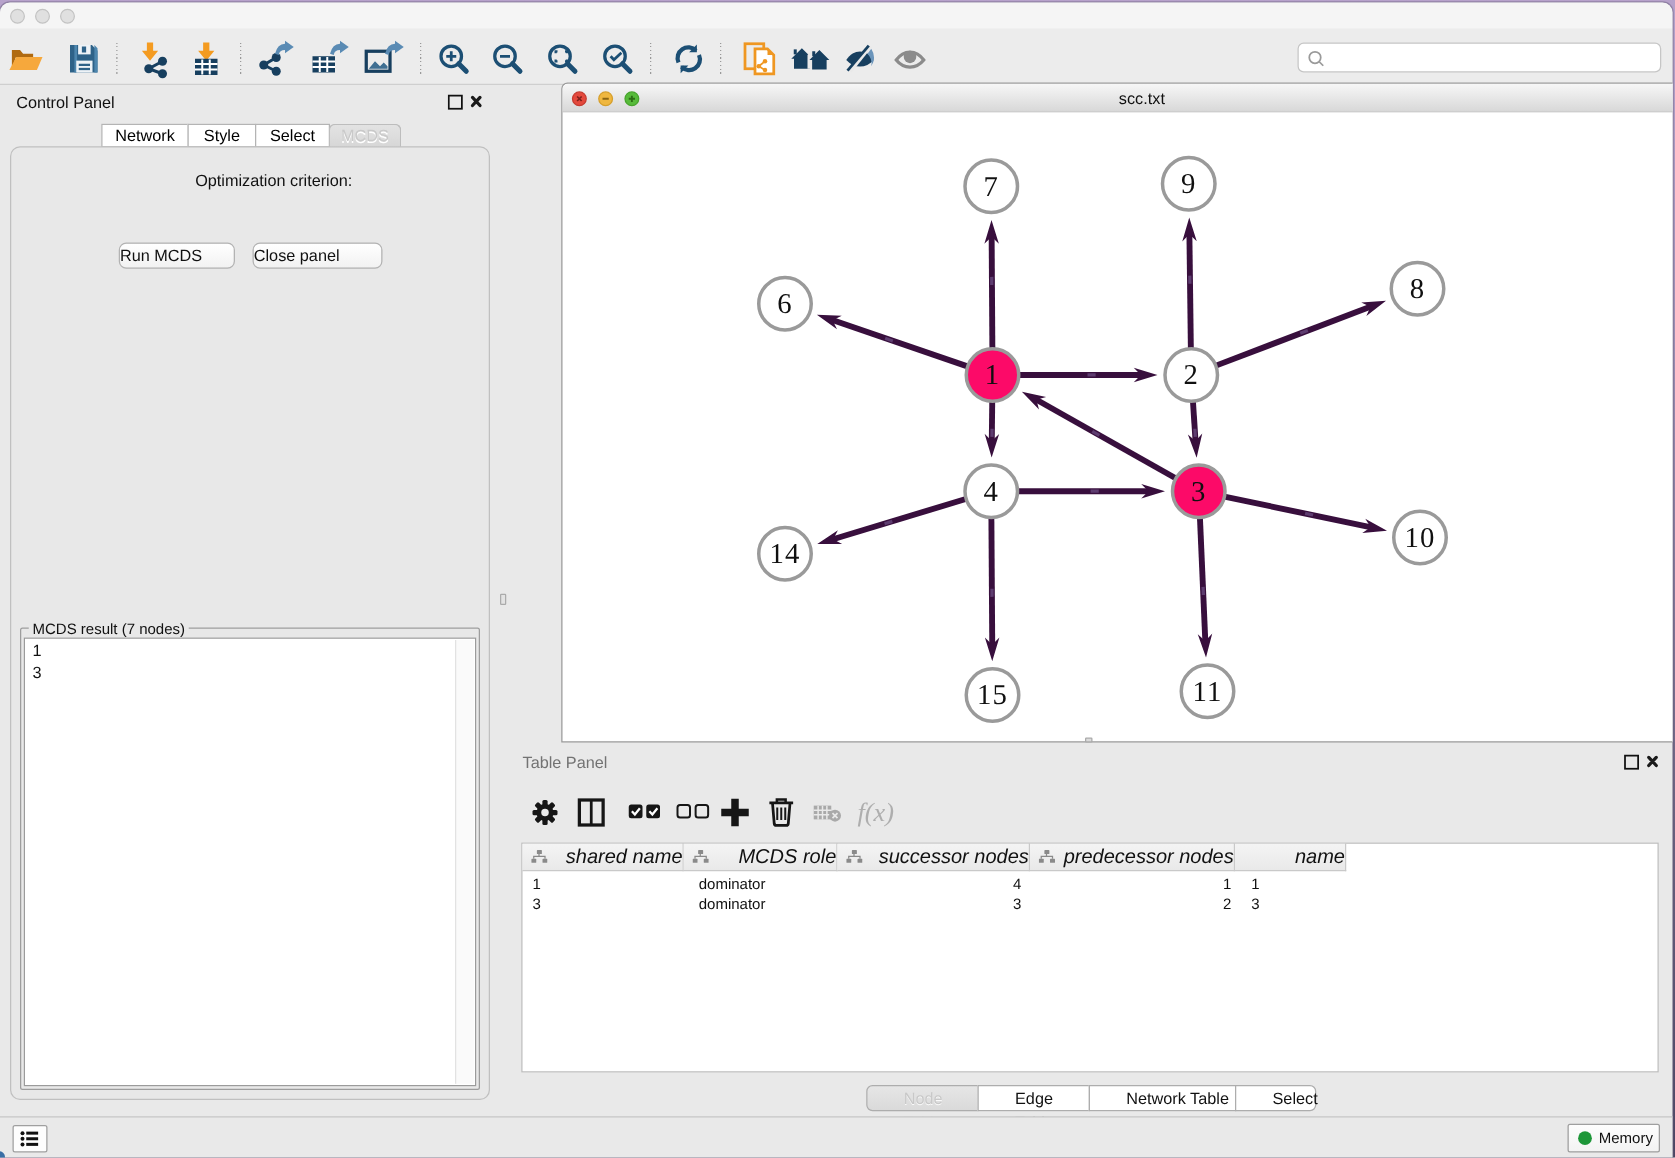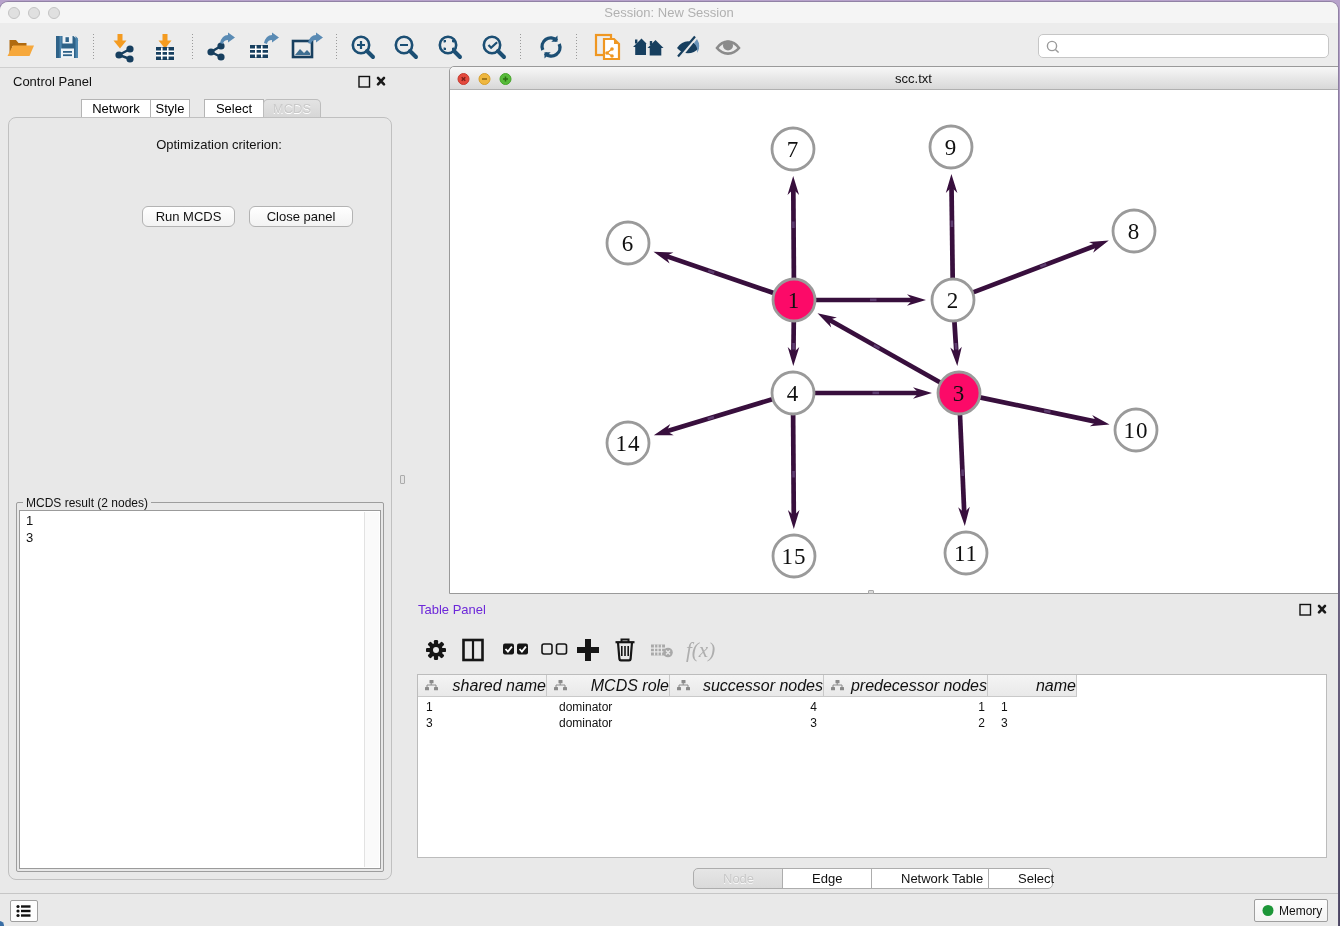--- a/index.html
+++ b/index.html
@@ -14,49 +14,48 @@
 .tsep { position:absolute; top:11px; height:26px; width:1px; background-image:repeating-linear-gradient(#9a9a9a 0 1px, transparent 1px 3px); }
 .searchbox { position:absolute; left:1038px; top:11px; width:291px; height:24px; background:#fff; border:1px solid #c6c6c6; border-radius:5px; }
 
 .cp-title { position:absolute; left:13px; top:72px; font-size:13px; color:#111; }
 .tabs { position:absolute; top:97px; height:19px; font-size:13px; }
 .tab { position:absolute; top:0; height:19px; background:#fff; border:1px solid #b4b4b4; color:#000000; text-align:center; line-height:17px; }
 .tab.sel { background:linear-gradient(#e3e3e3,#d7d7d7); color:#c9c9c9; text-shadow:0 1px 0 #fff; border-color:#bdbdbd; border-bottom-color:transparent; border-radius:4px 4px 0 0; }
 .cp-panel { position:absolute; left:8px; top:115px; width:384px; height:763px; background:#e8e8e8; border:1px solid #c0c0c0; border-radius:8px; }
 .opt-label { position:absolute; left:0; top:135px; width:400px; text-align:center; font-size:13px; color:#111;padding-left:38px; }
 .dropdown { position:absolute; left:44px; top:158px; width:312px; height:23px; background:#fff; border:1px solid #b9b9b9; border-radius:4px; font-size:13px; color:#111; line-height:21px; padding-left:8px; }
-.btn { position:absolute; top:204px; height:21px; background:linear-gradient(#ffffff,#f2f2f2); border:1px solid #b3b3b3; border-radius:6px; font-size:13px; color:#111; text-align:center; line-height:19px;margin-left:47px; }
+.btn { position:absolute; top:192px; height:21px; background:linear-gradient(#ffffff,#f2f2f2); border:1px solid #b3b3b3; border-radius:6px; font-size:13px; color:#111; line-height:19px; }
 .fieldset { position:absolute; left:16px; top:500px; width:368px; height:370px; border:1px solid #9d9d9d; border-radius:2px; }
 .fieldset .legend { position:absolute; left:6px; top:-7px; background:#e8e8e8; padding:0 3px; font-size:12px; color:#111; line-height:15px; }
 .fs-white { position:absolute; left:2px; top:7px; right:2px; bottom:2px; background:#fff; border:1px solid #9b9b9b; font-size:13px; color:#111; line-height:16.5px; padding:2px 0 0 6px; }
 .fs-scroll { position:absolute; top:1px; right:1px; width:15px; bottom:1px; background:#fafafa; border-left:1px solid #e2e2e2; }
 
 .netframe { position:absolute; left:405px; top:64px; width:929px; height:528px; background:#fff; border:1px solid #9a9a9a; border-radius:5px 5px 0 0;margin-left:44px; }
 .nettitle { position:absolute; left:0; top:0; width:100%; height:23px; background:linear-gradient(#f7f7f7,#d8d8d8); border-bottom:1px solid #b0b0b0; border-radius:5px 5px 0 0; }
 .nettitle .txt { position:absolute; top:4px; width:100%; text-align:center; font-size:13px; font-weight:400; color:#111; }
 
-.tp-title { position:absolute; left:418px; top:600px; font-size:13px; color:#6d28d9; }
+.tp-title { position:absolute; left:418px; top:600px; font-size:13px; color:#737373; }
 .tablewrap { position:absolute; left:417px; top:672px; width:910px; height:184px; background:#fff; border:1px solid #bcbcbc; }
 .th { position:absolute; top:0; height:22px; background:linear-gradient(#f4f4f4,#e9e9e9); border-right:1px solid #c9c9c9; border-bottom:1px solid #c9c9c9; font-size:16px; color:#111; text-align:right; line-height:21px;font-style:italic; }
 .cell { position:absolute; font-size:12px; color:#111; height:16px; line-height:16px; }
 .btab { position:absolute; top:866px; height:21px; background:#fff; border:1px solid #adadad; color:#111; font-size:13px; line-height:19px;padding-left:29px; }
 .btab.sel { background:linear-gradient(#e6e6e6,#dadada); color:#c8c8c8; text-shadow:0 1px 0 #fafafa; }
 .statusbar { position:absolute; left:0; top:891px; width:100%; height:35px; background:#e9e9e9; border-top:1px solid #c6c6c6; }
 .membtn { position:absolute; left:1254px; top:897px; width:74px; height:23px; background:linear-gradient(#fdfdfd,#f3f3f3); border:1px solid #9f9f9f; border-radius:2px; }
 .listbtn { position:absolute; left:10px; top:898px; width:28px; height:22px; background:#fdfdfd; border:1px solid #9f9f9f; border-radius:2px; }
 </style>
 </head>
 <body>
 <div class="window">
 
   <div class="titlebar">
     <div class="tl" style="left:8px"></div>
     <div class="tl" style="left:28px"></div>
     <div class="tl" style="left:48px"></div>
-    <div class="title-text">Session: New Session</div>
   </div>
 
   <div class="toolbar" id="toolbar">
 <svg width="1340" height="45" style="position:absolute;left:0;top:1.7px" viewBox="0 0 1340 45">
 
 <g transform="translate(21.5,22)">
  <path d="M-12,9 V-7 h6.5 l2.5,3 h8 v3 h-14 z" fill="#b06a10"></path>
  <path d="M-14,9 L-8.5,-1.5 H12.5 L8,9 Z" fill="#f6a83c"></path>
 </g>
 
@@ -194,30 +193,30 @@
     </div>
   </div>
 
   <div class="cp-title">Control Panel</div>
   <svg class="abs" style="left:358px;top:73px" width="32" height="14" viewBox="0 0 32 14">
       <rect x="1" y="1.5" width="10.5" height="10.5" fill="none" stroke="#111" stroke-width="1.4"></rect>
       <path d="M20 1.5 L26 8 M26 1.5 L20 8" stroke="#1a1a1a" stroke-width="2.6" stroke-linecap="round" transform="translate(0,1.4)"></path>
     </svg>
   <div class="tabs">
     <div class="tab" style="left:81px;width:70px">Network</div>
-    <div class="tab" style="left:150px;width:40px">Style</div>
+    <div class="tab" style="left:150px;width:55px">Style</div>
     <div class="tab" style="left:204px;width:60px">Select</div>
     <div class="tab sel" style="left:263px;width:58px;border-radius:5px 5px 0 0">MCDS</div>
   </div>
   <div class="cp-panel"></div>
   <div class="opt-label">Optimization criterion:</div>
   <div class="btn" style="left:95px;width:93px">Run MCDS</div>
   <div class="btn" style="left:202px;width:104px">Close panel</div>
   <div class="fieldset">
-    <div class="legend">MCDS result (2 nodes)</div>
+    <div class="legend">MCDS result (7 nodes)</div>
     <div class="fs-white">1<br>3<div class="fs-scroll"></div></div>
   </div>
 
   <div class="netframe">
     <div class="nettitle">
       <svg width="75" height="23" style="position:absolute;left:0;top:0" viewBox="0 0 75 23">
        <circle cx="13.5" cy="12" r="5.5" fill="#e4493d" stroke="#c53b30" stroke-width="1"></circle>
        <circle cx="34.5" cy="12" r="5.5" fill="#efb73f" stroke="#d69f2b" stroke-width="1"></circle>
        <circle cx="55.5" cy="12" r="5.5" fill="#57bb3a" stroke="#47a42c" stroke-width="1"></circle>
        <g stroke="#7e201b" stroke-width="1.4">

